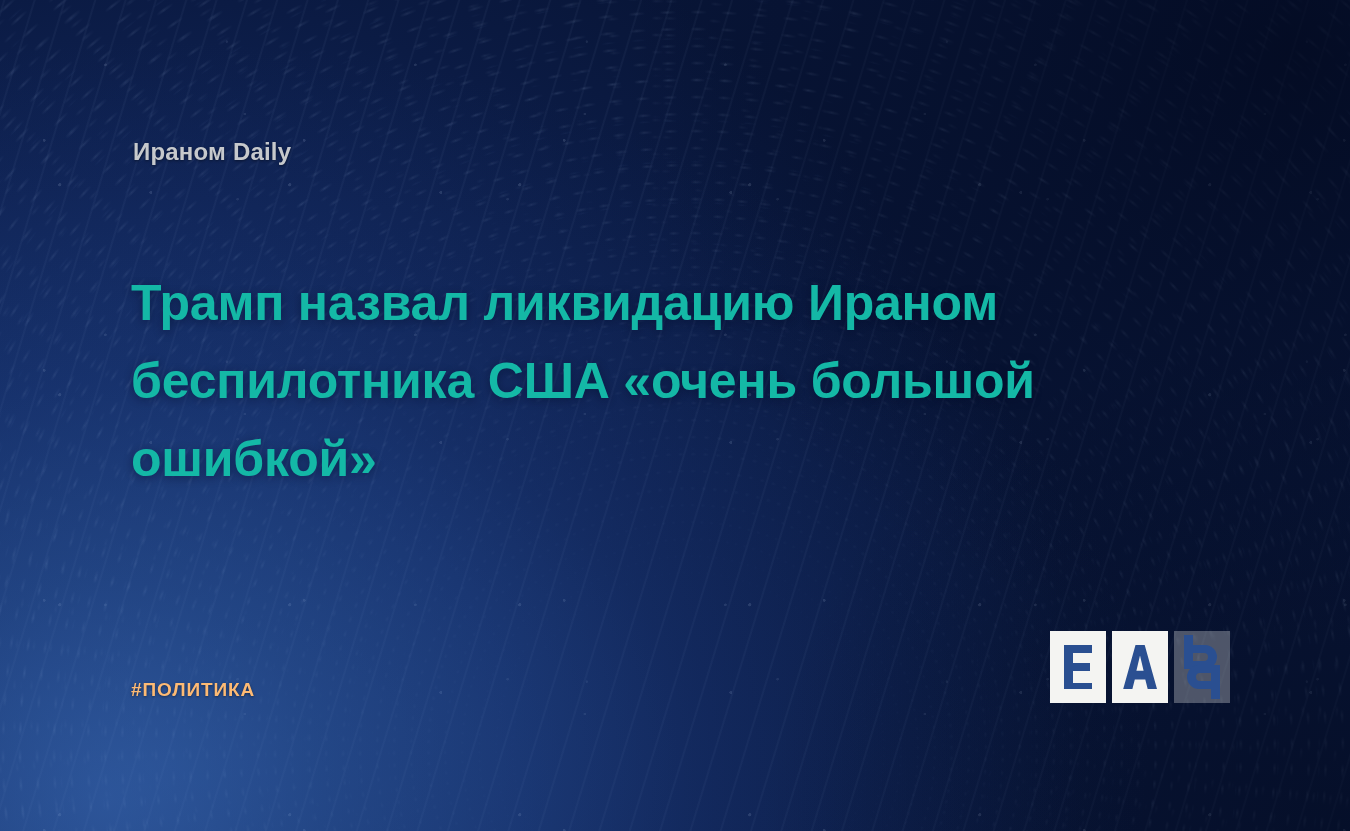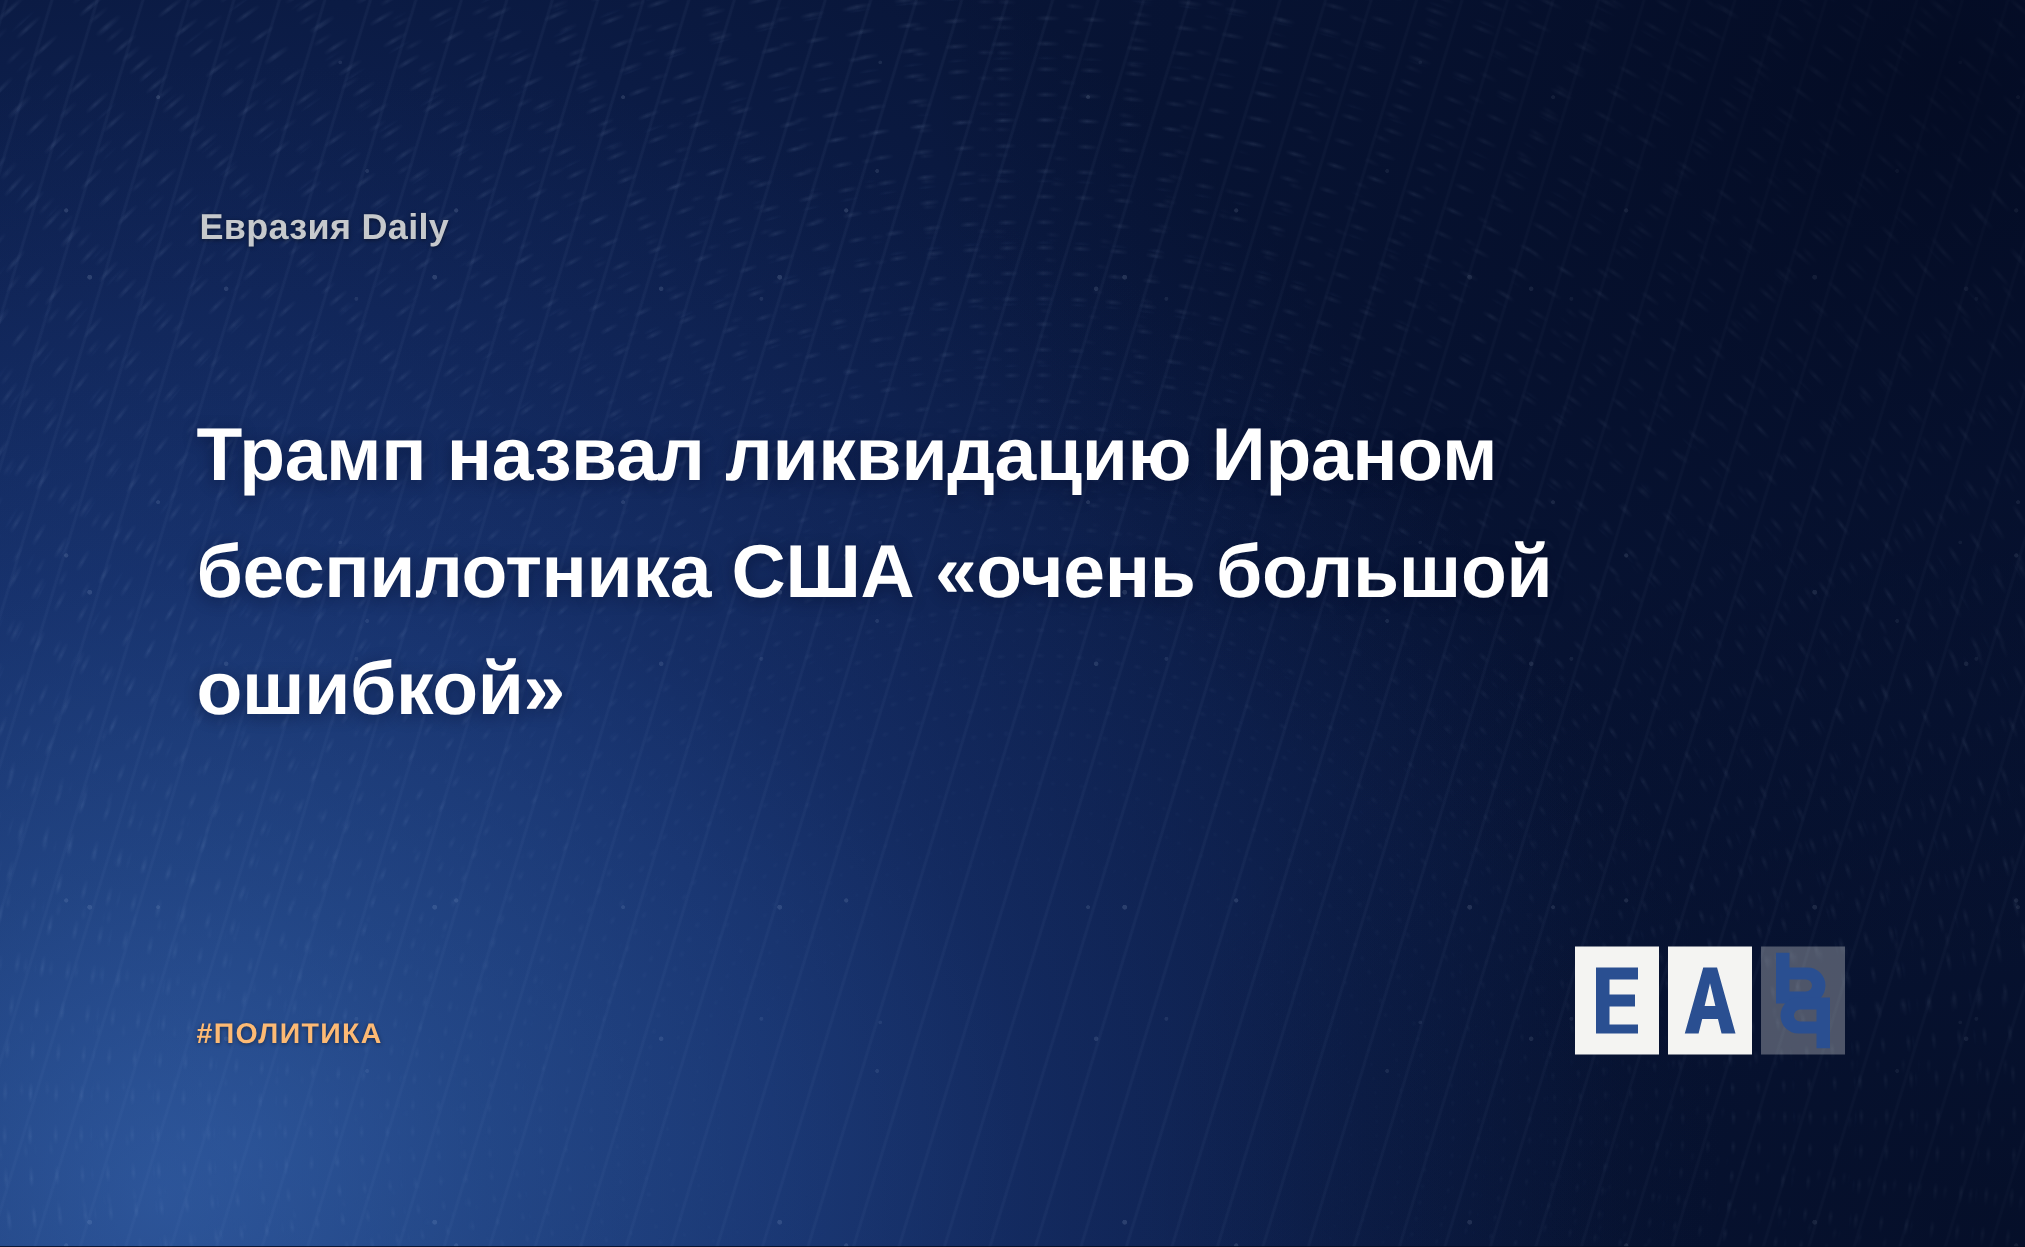--- a/index.html
+++ b/index.html
@@ -145,21 +145,21 @@
 
   .headline {
     position: absolute;
     left: 131px;
     top: 264px;
     width: 980px;
     margin: 0;
     font-size: 50px;
     line-height: 78px;
     font-weight: 700;
-    color: #ffffff;
+    color: #14b8a6;
     letter-spacing: -0.2px;
     text-shadow: 0 2px 10px rgba(0,10,40,.45);
   }
 
   .hashtag {
     position: absolute;
     left: 131px;
     top: 679px;
     font-size: 19px;
     font-weight: 700;
@@ -205,21 +205,21 @@
     <div class="bg-base"></div>
     <div class="trails"></div>
     <div class="trails t2"></div>
     <div class="speckle"></div>
     <div class="grain"></div>
     <div class="bg-vignette"></div>
   </div>
 
   <div class="content">
 
-    <div class="brand">Евразия Daily</div>
+    <div class="brand">Ираном Daily</div>
 
     <h1 class="headline">Трамп назвал ликвидацию Ираном беспилотника США «очень большой ошибкой»</h1>
 
     <div class="hashtag">#ПОЛИТИКА</div>
 
     <div class="logo">
 
       <div class="logo-tile">
         <span>
           <svg width="34" height="48" viewBox="0 0 34 48" aria-hidden="true">

